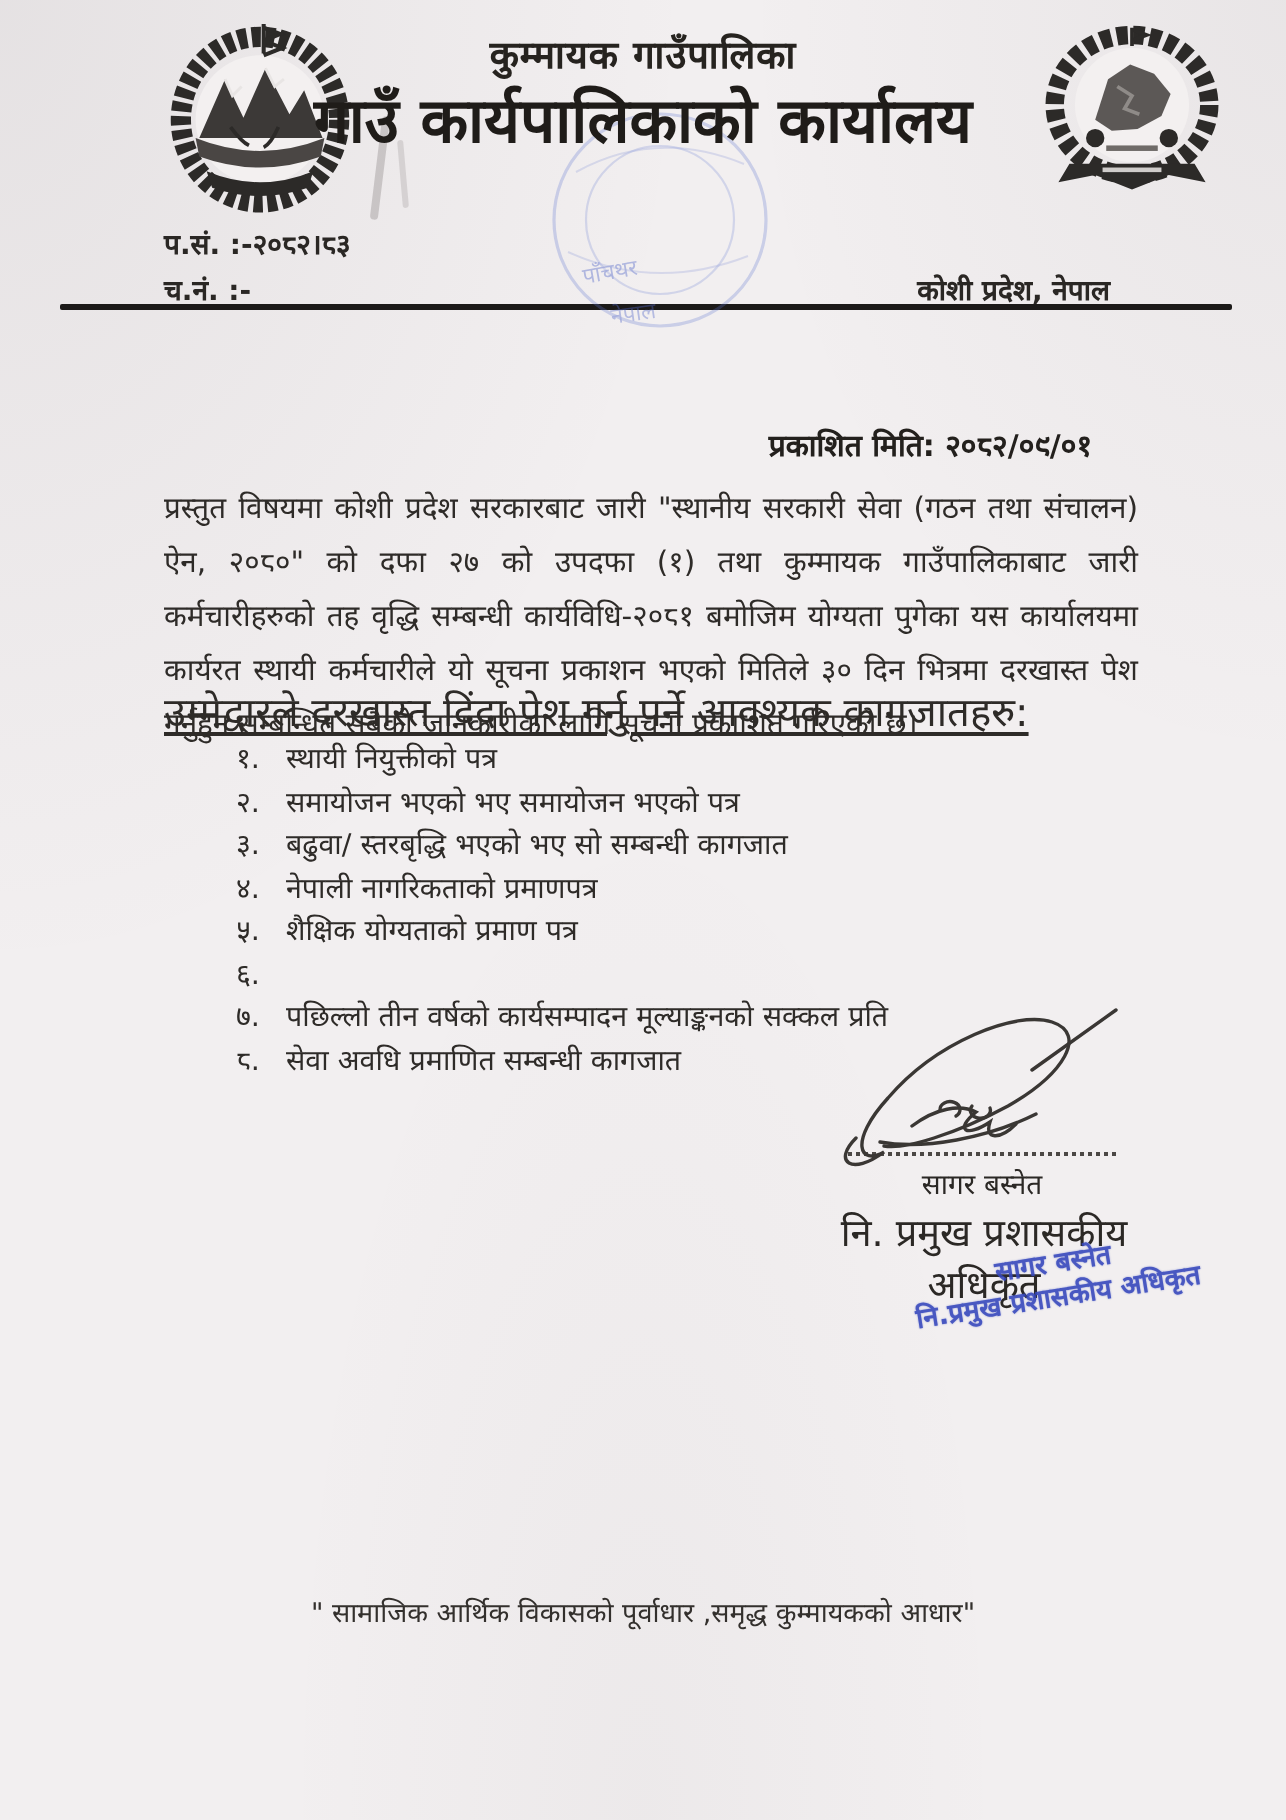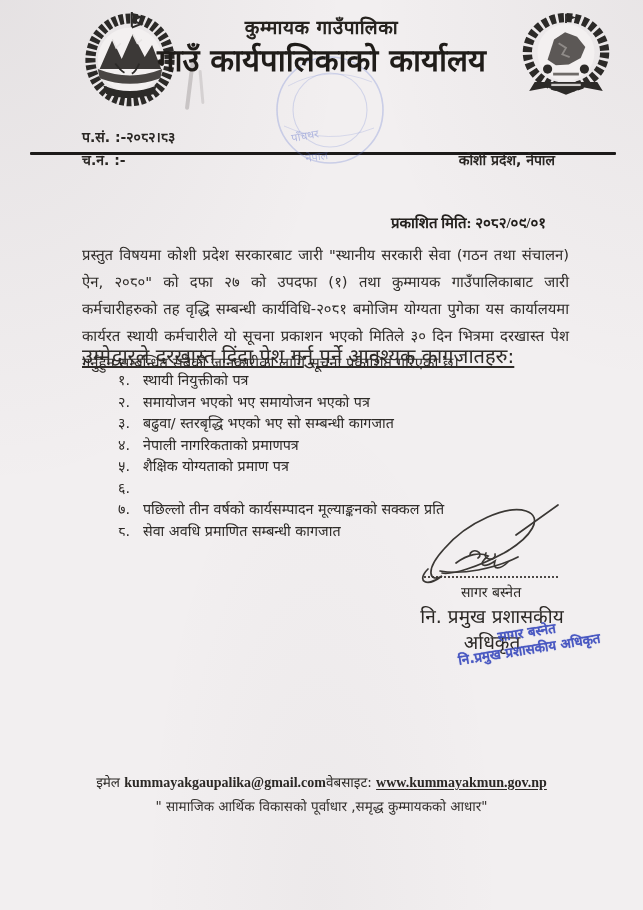--- a/index.html
+++ b/index.html
@@ -19,30 +19,30 @@
   .abs{position:absolute;}
   .ctr{left:0;right:0;text-align:center;}
 
   
   .hdr-muni{top:14px;font-size:19px;font-weight:bold;color:#26231f;letter-spacing:.5px;z-index:3;}
   .hdr-office{top:38px;font-size:31px;font-weight:bold;color:#1f1c19;z-index:3;}
   .hdr-place{top:86px;font-size:17px;font-weight:bold;color:#2a2724;z-index:3;}
   .emblem{z-index:2;}
   .hdr-stamp{top:46px;left:248px;z-index:1;opacity:.55;}
   .smudge{background:#6a6664;opacity:.28;border-radius:2px;z-index:1;}
-  .refline{font-size:14px;font-weight:bold;color:#2a2724;z-index:3;margin-top:15px;}
+  .refline{font-size:14px;font-weight:bold;color:#2a2724;z-index:3;}
   .ref-no{top:112px;left:82px;}
   .ch-no{top:135px;left:82px;}
   .province{top:135px;right:88px;}
   .hdr-rule{top:152px;left:30px;right:27px;height:3px;background:#1c1a19;border-radius:1px;}
 
   
   .notice-title{top:182px;font-size:15.5px;font-weight:bold;color:#23201d;}
   .notice-title span{text-decoration:underline;text-underline-offset:3px;}
-  .pub-date{top:212px;right:97px;font-size:15px;font-weight:bold;color:#23201d;font-family:Liberation Serif, serif;}
+  .pub-date{top:212px;right:97px;font-size:15px;font-weight:bold;color:#23201d;}
   .body-par{top:241px;left:82px;width:487px;font-size:14.8px;line-height:27px;text-align:justify;color:#2e2b28;}
   .req-head{top:342px;left:82px;font-size:20px;color:#2e2b28;text-decoration:underline;text-underline-offset:3px;}
   .req-list{top:372px;left:118px;margin:0;padding:0;list-style:none;font-size:14.3px;color:#2e2b28;}
   .req-list li{display:flex;gap:11px;margin-bottom:5px;line-height:16.5px;}
   .req-num{min-width:14px;}
 
   
   .sig-svg{top:503px;left:412px;z-index:2;}
   .sig-dots{top:576px;left:424px;width:134px;border-bottom:2.5px dotted #4c4845;z-index:1;}
   .sig-name{top:582px;left:424px;width:134px;text-align:center;font-size:14px;color:#2b2825;}
@@ -158,18 +158,15 @@
     </g>
   </svg>
   <div class="abs sig-dots"></div>
   <div class="abs sig-name">सागर बस्नेत</div>
   <div class="abs sig-desig">नि. प्रमुख प्रशासकीय अधिकृत</div>
   <div class="abs sig-stamp">
     <div>सागर बस्नेत</div>
     <div>नि.प्रमुख प्रशासकीय अधिकृत</div>
   </div>
 
-  <div class="abs ctr ft-contact">
-    <span>इमेल </span><span class="en">kummayakgaupalika@gmail.com</span><span>वेबसाइट: </span><span class="en site">www.kummayakmun.gov.np</span>
-  </div>
   <div class="abs ctr ft-slogan">" सामाजिक आर्थिक विकासको पूर्वाधार ,समृद्ध कुम्मायकको आधार"</div>
 
 </div>
 
 </body></html>

